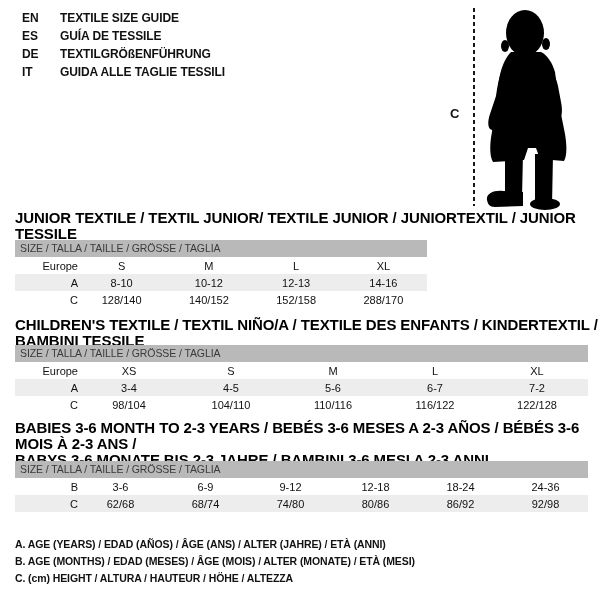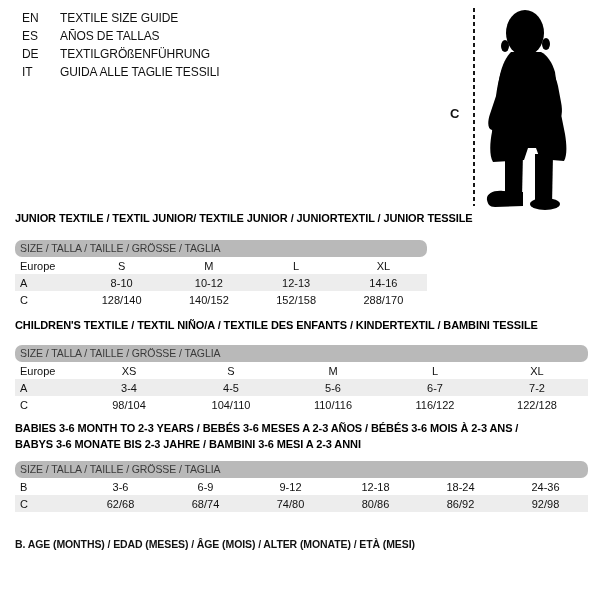--- a/index.html
+++ b/index.html
@@ -6,71 +6,71 @@
   body{
     width:600px;height:600px;position:relative;overflow:hidden;
     background:#ffffff;color:#111;
     font-family:"Liberation Sans", sans-serif;
     -webkit-font-smoothing:antialiased;
   }
   .abs{position:absolute;}
 
   
   .lang-block{left:22px;top:9px;}
-  .lang-row{display:flex;line-height:18px;font-size:12px;font-weight:normal;letter-spacing:-0.1px;align-items:flex-end;}
+  .lang-row{display:flex;line-height:18px;font-size:12px;font-weight:bold;letter-spacing:-0.1px;align-items:flex-end;}
   .lang-code{width:38px;flex:0 0 38px;}
 
   
   .measure-line{
     left:473px;top:8px;width:2px;height:198px;
     background:repeating-linear-gradient(to bottom,#161616 0 4px,transparent 4px 7px);
   }
   .measure-label{left:450px;top:106px;font-size:13px;font-weight:bold;}
   .silhouette{left:479px;top:2px;}
 
   
   .tbl-title{
-    font-size:11px;font-weight:bold;letter-spacing:-0.1px;color:#000;
+    font-size:15px;font-weight:bold;letter-spacing:-0.1px;color:#000;
     white-space:pre-line;line-height:16px;
   }
   .t1-title{left:15px;top:210px;}
   .t2-title{left:15px;top:317px;}
   .t3-title{left:15px;top:420px;}
 
   .size-table{border-collapse:collapse;table-layout:fixed;width:100%;}
   .size-bar{
     display:block;height:17px;line-height:17px;padding-left:5px;
-    background:#b9b9b9;color:#3a3a3a;font-size:10.5px;letter-spacing:-0.1px;border-radius:7px;
+    background:#b9b9b9;color:#3a3a3a;font-size:10.5px;letter-spacing:-0.1px;
   }
   .tbl-wrap{background:#fff;}
   .t1-wrap{left:15px;top:240px;width:412px;}
   .t2-wrap{left:15px;top:345px;width:573px;}
   .t3-wrap{left:15px;top:461px;width:573px;}
   .size-table td{
     height:17px;padding:0;font-size:11px;text-align:center;color:#111;
     overflow:hidden;white-space:nowrap;
   }
-  .size-table td:first-child{width:58px;text-align:left;padding-left:5px;}
+  .size-table td:first-child{width:58px;text-align:right;padding-left:5px;}
   .size-table tr:nth-child(even) td{background:#ededed;}
 
   
   .footnotes{left:15px;top:536px;}
   .footnote{font-size:10.5px;font-weight:bold;line-height:17.2px;letter-spacing:-0.1px;}
 </style>
 </head>
 <body>
 
 <div class="abs lang-block">
   <div class="lang-row">
     <span class="lang-code">EN</span>
     <span class="lang-title">TEXTILE SIZE GUIDE</span>
   </div>
   <div class="lang-row">
     <span class="lang-code">ES</span>
-    <span class="lang-title">AÑOS DE TALLAS</span>
+    <span class="lang-title">GUÍA DE TESSILE</span>
   </div>
   <div class="lang-row">
     <span class="lang-code">DE</span>
     <span class="lang-title">TEXTILGRÖßENFÜHRUNG</span>
   </div>
   <div class="lang-row">
     <span class="lang-code">IT</span>
     <span class="lang-title">GUIDA ALLE TAGLIE TESSILI</span>
   </div>
 </div>
@@ -176,14 +176,16 @@
           <td>74/80</td>
           <td>80/86</td>
           <td>86/92</td>
           <td>92/98</td>
         </tr>
       </tbody>
     </table>
 </div>
 
 <div class="abs footnotes">
+  <div class="footnote">A. AGE (YEARS) / EDAD (AÑOS) / ÂGE (ANS) / ALTER (JAHRE) / ETÀ (ANNI)</div>
   <div class="footnote">B. AGE (MONTHS) / EDAD (MESES) / ÂGE (MOIS) / ALTER (MONATE) / ETÀ (MESI)</div>
+  <div class="footnote">C. (cm) HEIGHT / ALTURA / HAUTEUR / HÖHE / ALTEZZA</div>
 </div>
 
 </body></html>

